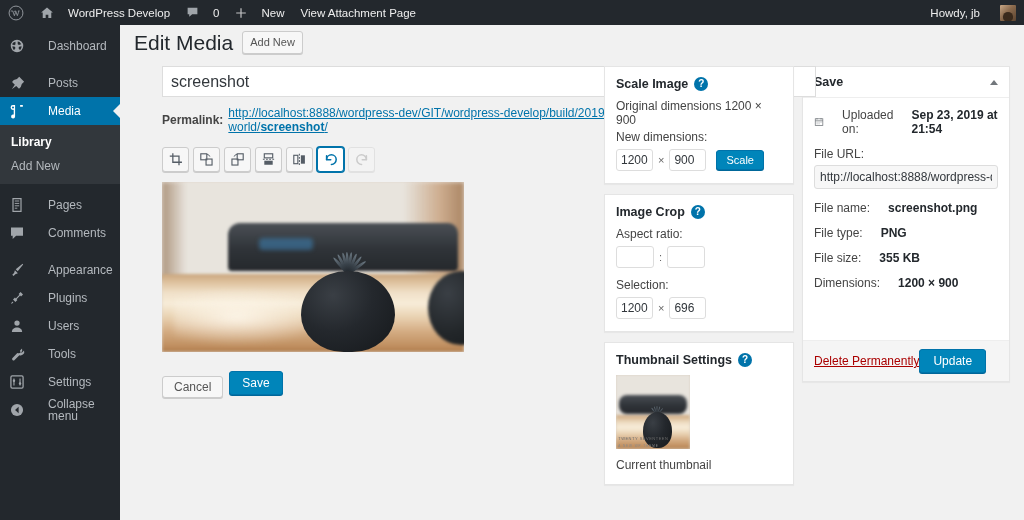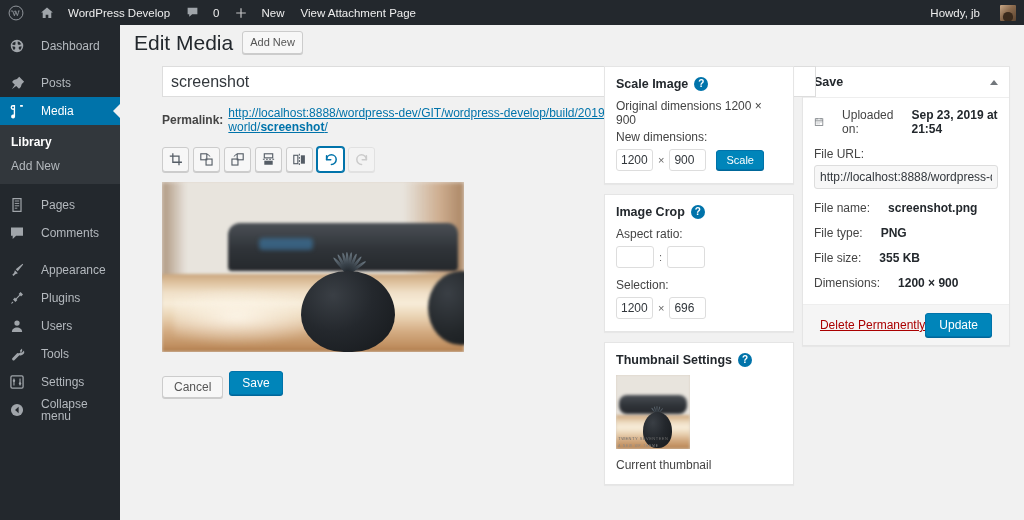--- a/index.html
+++ b/index.html
@@ -47,21 +47,21 @@
   #sidebar {
     position: absolute; top: 25px; left: 0;
     width: 120px; height: 495px;
     background: #23282d;
     z-index: 40;
   }
   .menu-item {
     display: flex; align-items: center;
     height: 28px; padding-left: 9px;
     color: #b4b9be; font-size: 12px;
-    gap: 16px; position: relative;
+    gap: 23px; position: relative;
   }
   .menu-item.top-pad { margin-top: 7px; }
   .menu-item .mlabel { line-height: 1; }
   .menu-item.active {
     background: #0073aa; color: #fff; font-weight: normal;
   }
   .menu-item.active .mlabel { color:#fff; }
   .menu-item.active::after {
     content:""; position:absolute; right:-1px; top:50%;
     transform: translateY(-50%);
@@ -231,21 +231,21 @@
   .sb-line b { color: #23282d; }
   .cal-ic { width: 14px; height: 14px; }
   .url-label { font-size: 12px; color:#444; margin-bottom: 4px; }
   #file-url {
     width: 100%; height: 24px; border: 1px solid #ddd; border-radius: 3px;
     background: #f7f7f7; color: #32373c; font-size: 12px; padding: 0 5px;
     font-family: "Liberation Sans", sans-serif;
   }
   #savebox-foot {
     border-top: 1px solid #eee; background: #f5f5f5;
-    padding: 8px 11px; display: flex; align-items: center; justify-content: center;
+    padding: 8px 11px; display: flex; align-items: center; justify-content: flex-start; margin-top: 36px;
   }
   #delete-link { font-size: 12px; color: #a00; text-decoration: underline; }
   .btn-update {
     font-size: 12px; padding: 4px 13px;
     background: #0085ba; border: 1px solid #0073aa; border-radius: 3px;
     color: #fff; box-shadow: 0 1px 0 #006799;
   }
 
   
   .photo { position: absolute; inset: 0; }

